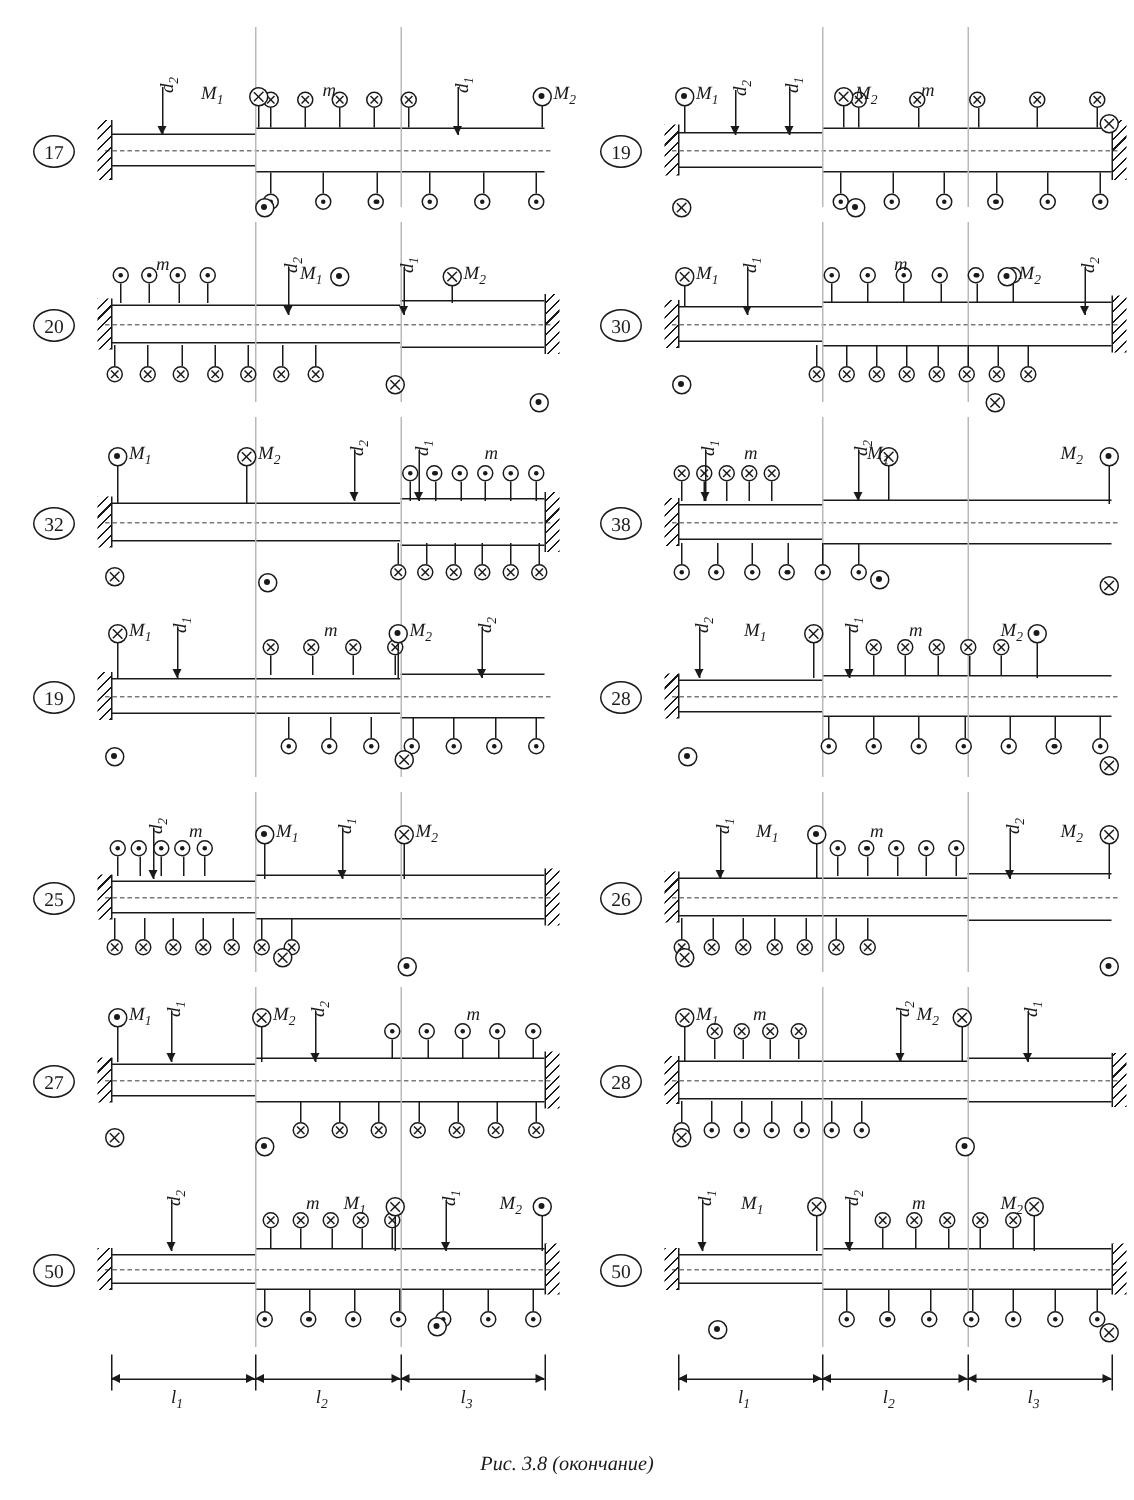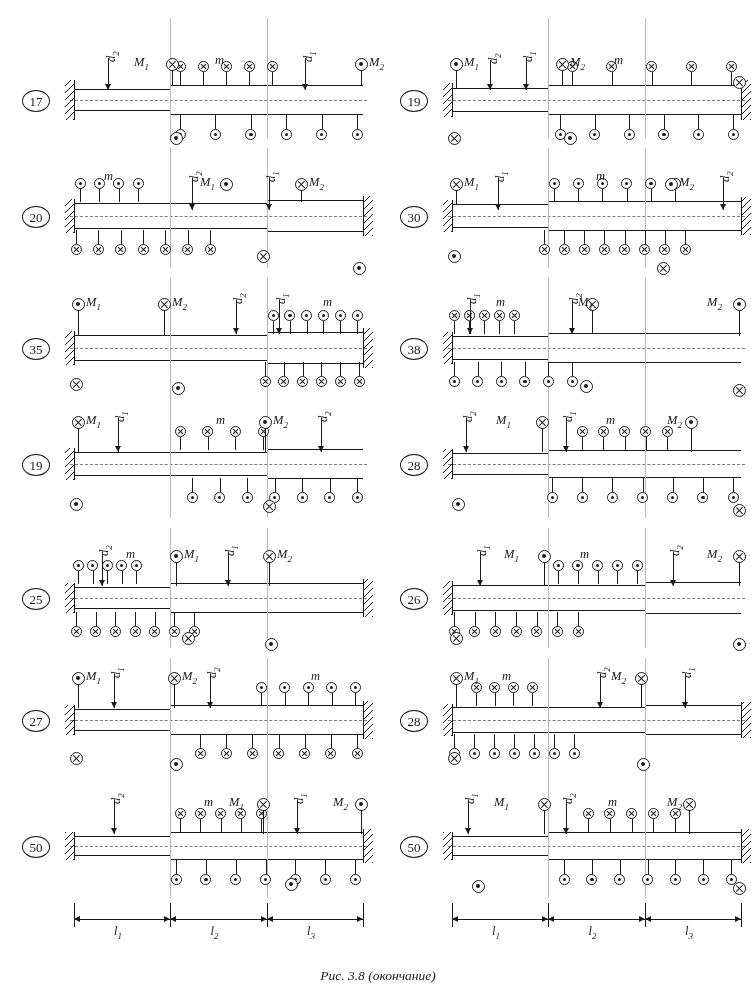--- a/index.html
+++ b/index.html
@@ -259,21 +259,21 @@
       <div class="arrow" style="left:345px;top:30px;height:32px;"></div>
       <div class="arrowhead down" style="left:341.8px;top:56px;"></div>
       <div class="lab" style="left: 86px; top: 28px;">M<sub>1</sub></div>
       <div class="lab" style="left: 218px; top: 22px;">m</div>
       <div class="lab" style="left: 301px; top: 28px;">M<sub>2</sub></div>
       <div class="lab rot" style="left: 116px; top: 34px;">d<sub>1</sub></div>
       <div class="lab rot" style="left: 341px; top: 34px;">d<sub>2</sub></div>
     </div>
     <div class="row" style="left:0px;top:278px;">
       <div class="idx" style="left:22px;top:60px;">
-        <span>35</span>
+        <span>32</span>
       </div>
       <div class="beam" style="left:74px;top:57px;width:193px;height:26px;"></div>
       <div class="beam" style="left:267px;top:54px;width:96px;height:32px;"></div>
       <div class="axis" style="left:70px;top:70px;width:297px;"></div>
       <div class="wall left" style="left:65px;top:53px;height:34px;"></div>
       <div class="wall right" style="left:363px;top:50px;height:40px;"></div>
       <div class="vline" style="left:170px;top:0px;height:120px;"></div>
       <div class="vline" style="left:267px;top:0px;height:120px;"></div>
       <div class="sym dot" style="left:267.5px;top:31.5px;"></div>
       <div class="stalk" style="left:273px;top:42.5px;height:13.5px;"></div>

